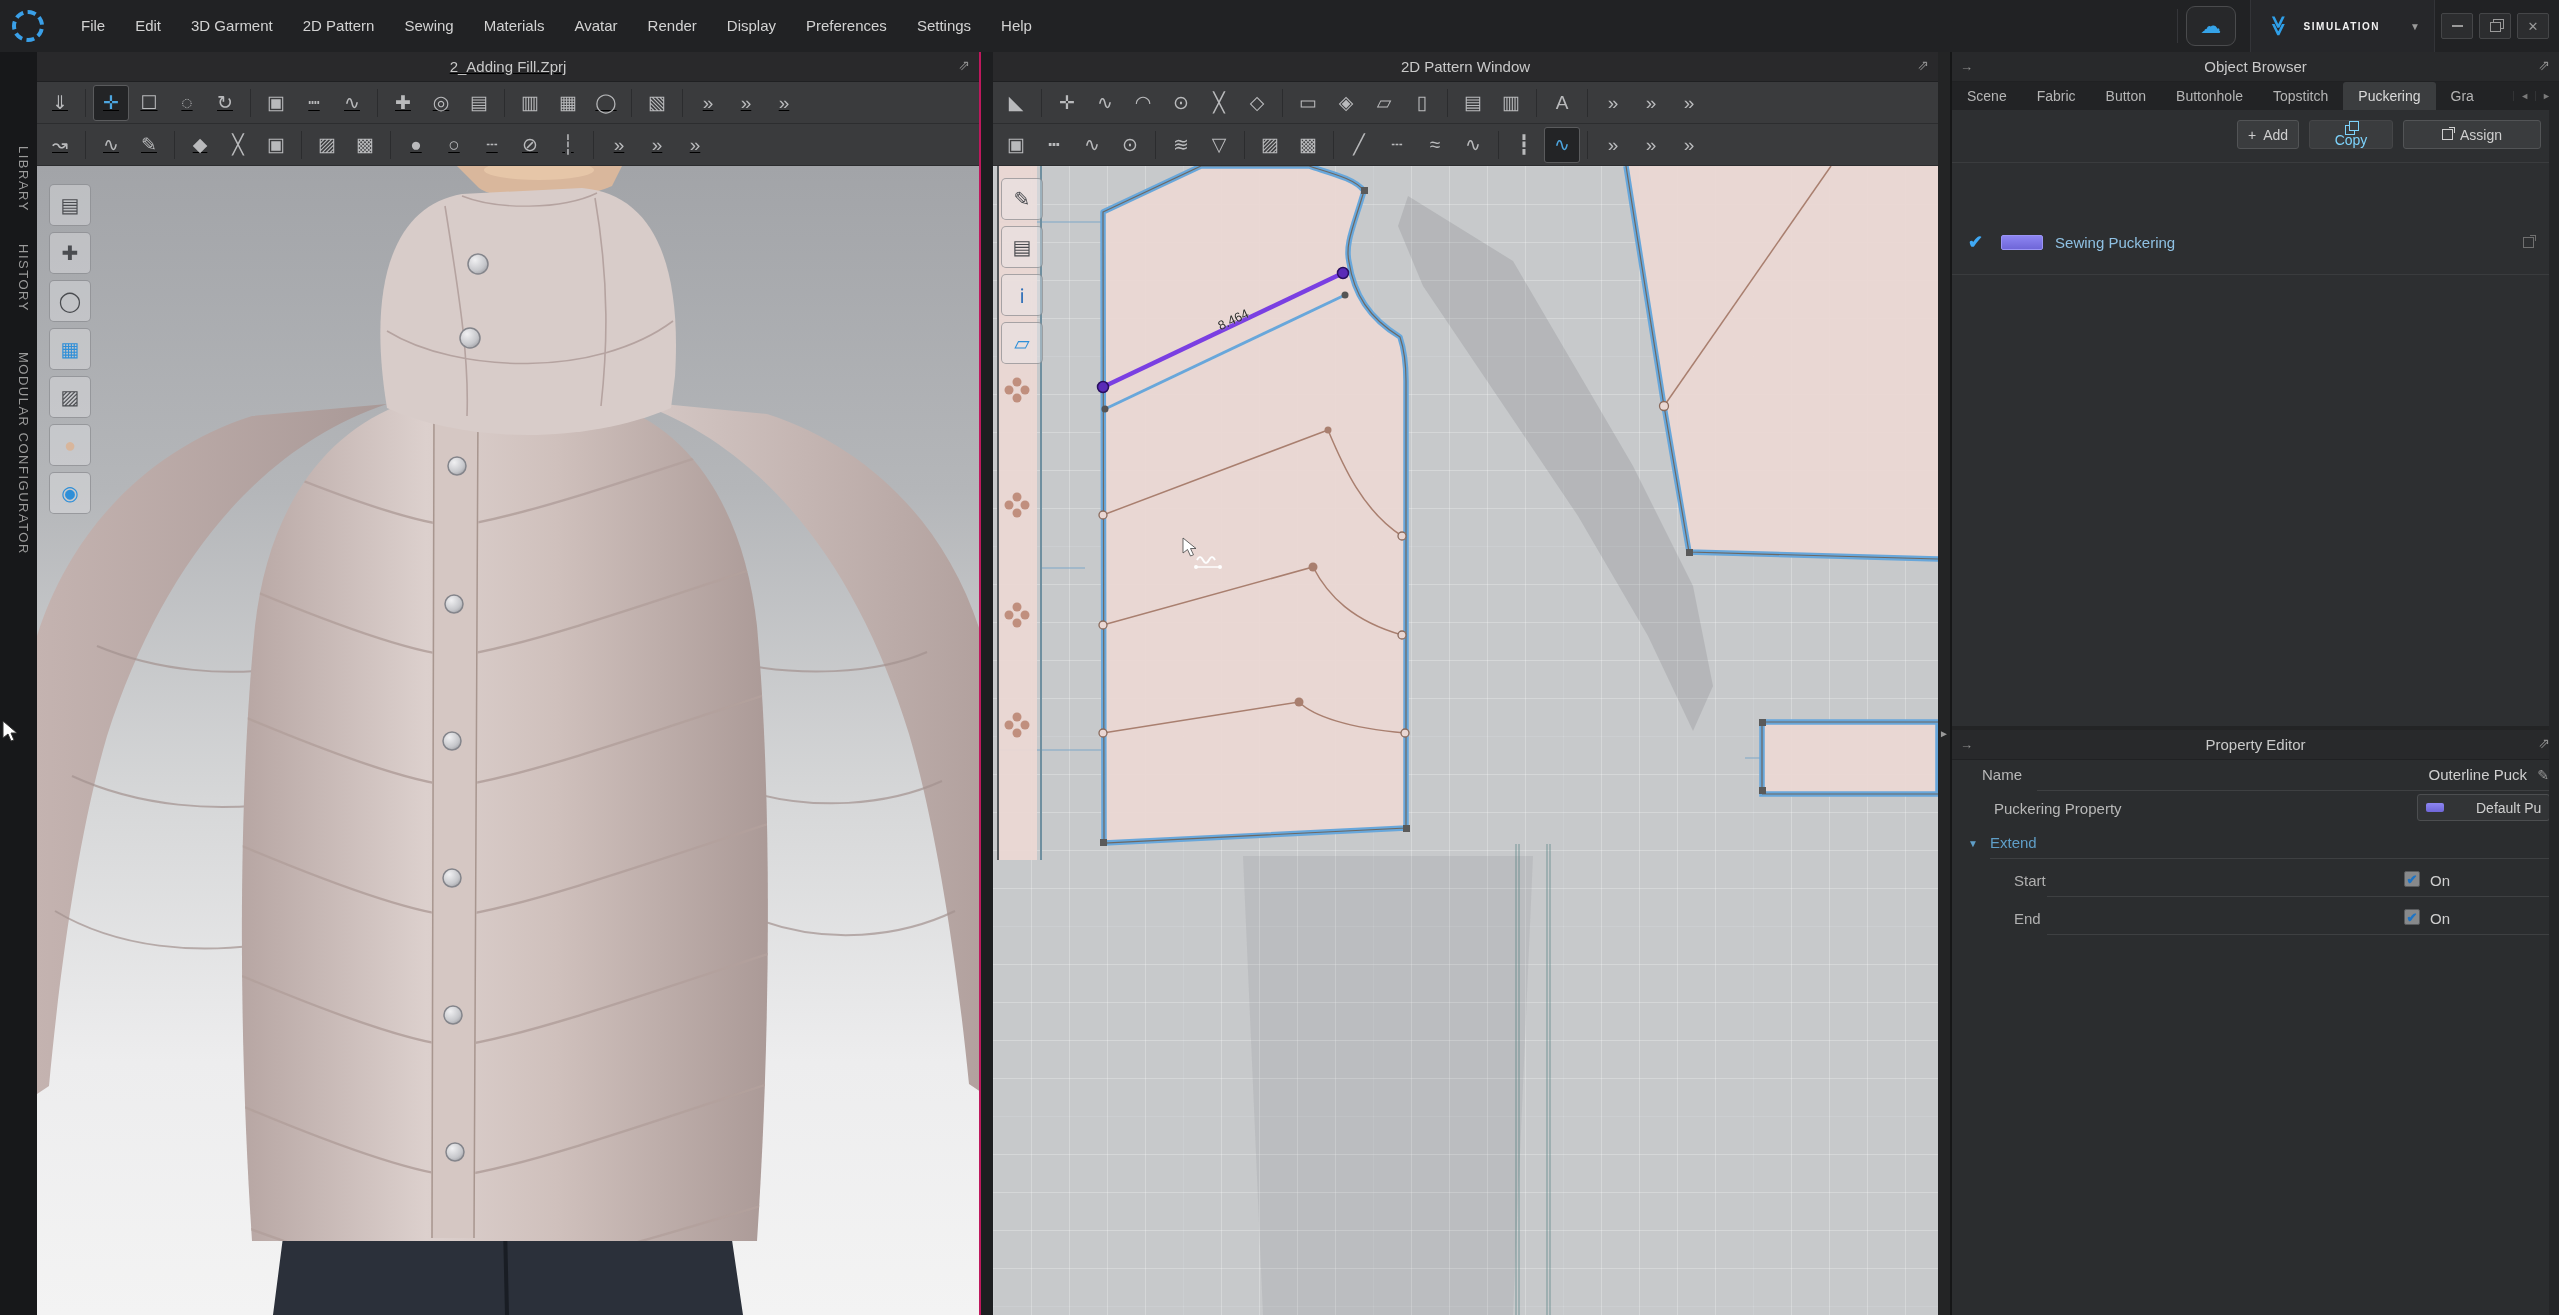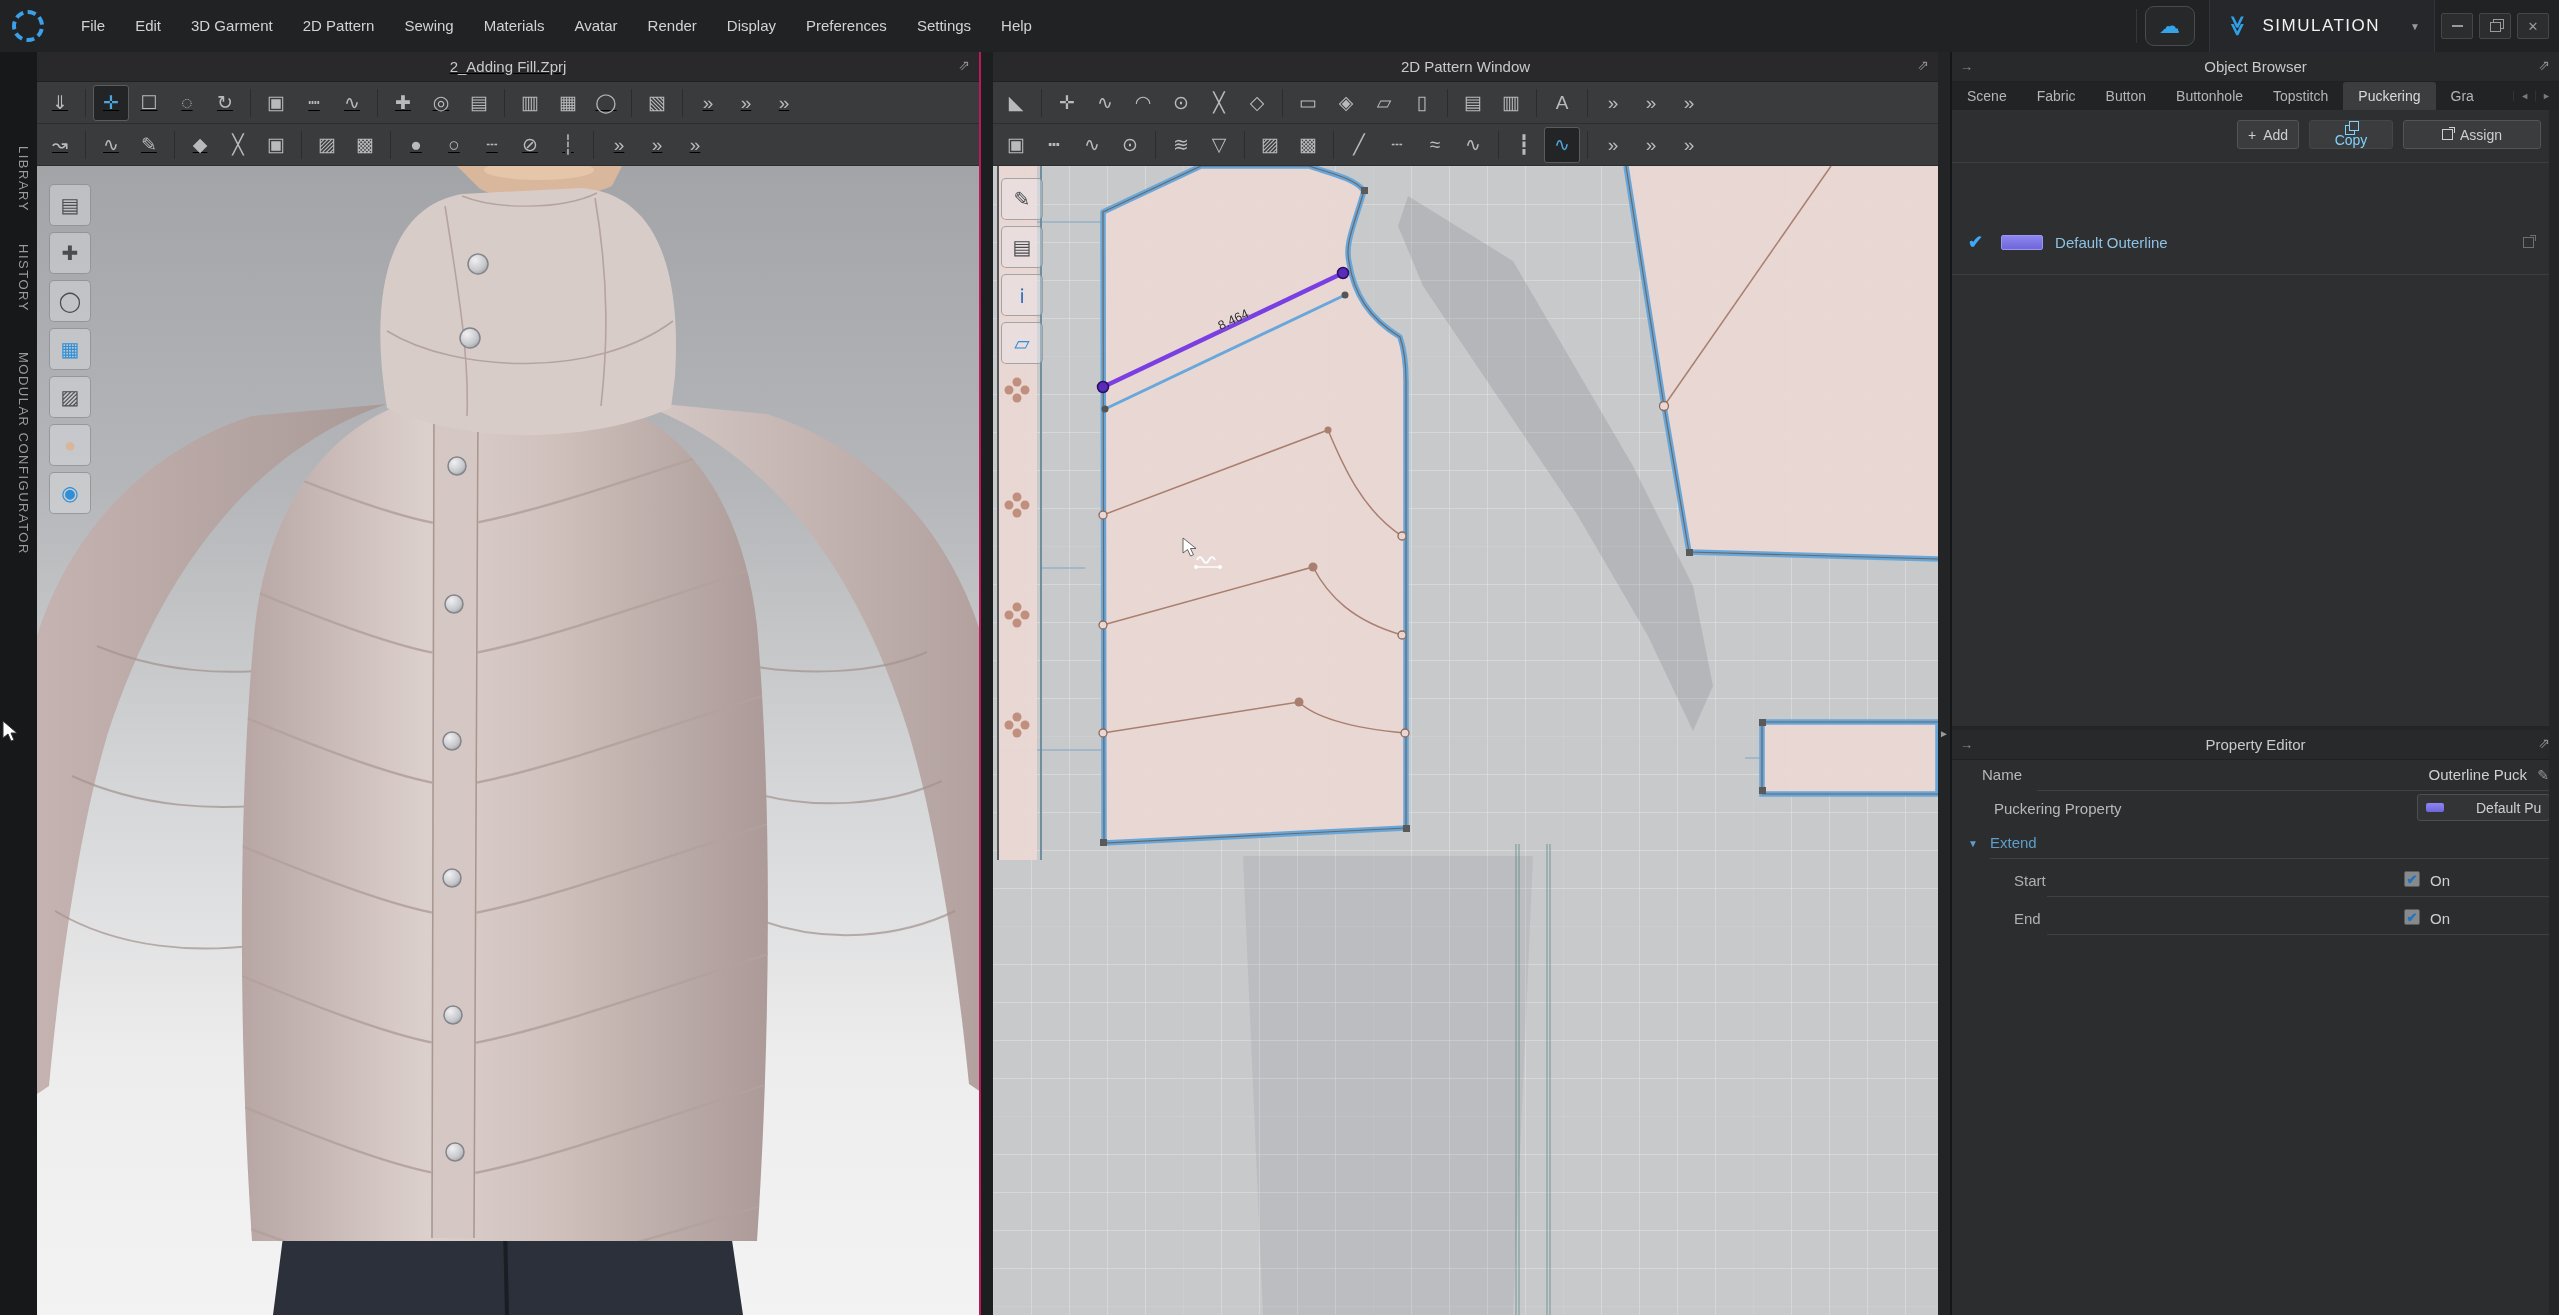--- a/index.html
+++ b/index.html
@@ -11,21 +11,21 @@
   #menubar{position:absolute;left:0;top:0;width:2559px;height:52px;background:#212224;display:flex;align-items:center;z-index:50;}
   .logo{width:32px;height:32px;border:4px dashed #3aa0e8;border-radius:50%;margin-left:12px;flex:none;}
   #menu-items{display:flex;margin-left:22px;}
   .menu-item{padding:0 15px;font-size:15px;color:#d2d2d2;line-height:52px;cursor:default;}
   #menubar-right{position:absolute;right:0;top:0;height:52px;display:flex;align-items:center;}
   .mb-div{width:1px;height:34px;background:#35363a;margin:0 8px;}
   .cloud-btn{width:50px;height:40px;border:1px solid #4a4b4d;border-radius:9px;background:#27282a;
     display:flex;align-items:center;justify-content:center;font-size:21px;color:#35a3e8;}
   #sim-block{height:52px;display:flex;align-items:center;border-left:1px solid #333438;border-right:1px solid #333438;margin-left:14px;padding:0 10px 0 18px;background:#26272a;}
   .sim-chev{display:inline-block;transform:rotate(90deg);color:#2f9fe8;font-size:20px;font-weight:bold;margin-right:14px;}
-  .sim-label{color:#f2f2f2;font-size:17px;font-weight:normal;letter-spacing:1.5px;}
+  .sim-label{color:#f2f2f2;font-size:10px;font-weight:bold;letter-spacing:1.5px;}
   .sim-caret{color:#9a9a9a;font-size:10px;margin-left:26px;padding:4px;}
   .win-btn{width:32px;height:26px;border:1px solid #454648;background:#2c2d2f;border-radius:2px;margin-left:6px;
     display:flex;align-items:center;justify-content:center;color:#9a9a9a;font-size:13px;}
   .min-ic{display:inline-block;width:11px;border-bottom:2px solid #9a9a9a;height:2px;}
   .restore-ic{position:relative;display:inline-block;width:10px;height:9px;}
   .restore-ic::before{content:"";position:absolute;left:3px;top:-3px;width:9px;height:8px;border:1px solid #9a9a9a;}
   .restore-ic::after{content:"";position:absolute;left:0;top:0;width:9px;height:8px;border:1px solid #9a9a9a;background:#2c2d2f;}
   #menubar-right{padding-right:10px;}
 
   
@@ -676,21 +676,21 @@
       <span>Copy</span>
     </div>
     <div class="ob-btn" style="left:451px;width:138px;">
       <span class="assign-ic"></span>
       <span>Assign</span>
     </div>
     <div class="ob-line" style="top:52px;"></div>
     <div id="ob-row">
       <span class="chk">✔</span>
       <span class="swatch"></span>
-      <span class="lbl">Default Outerline</span>
+      <span class="lbl">Sewing Puckering</span>
       <span class="row-ic assign-ic"></span>
     </div>
     <div class="ob-line" style="top:164px;"></div>
   </div>
   <div id="panel-gap"></div>
 
   <div class="p-hdr" id="pe-hdr">
     <span class="collapse">→</span>
     <span>Property Editor</span>
     <span class="popout">⇗</span>

